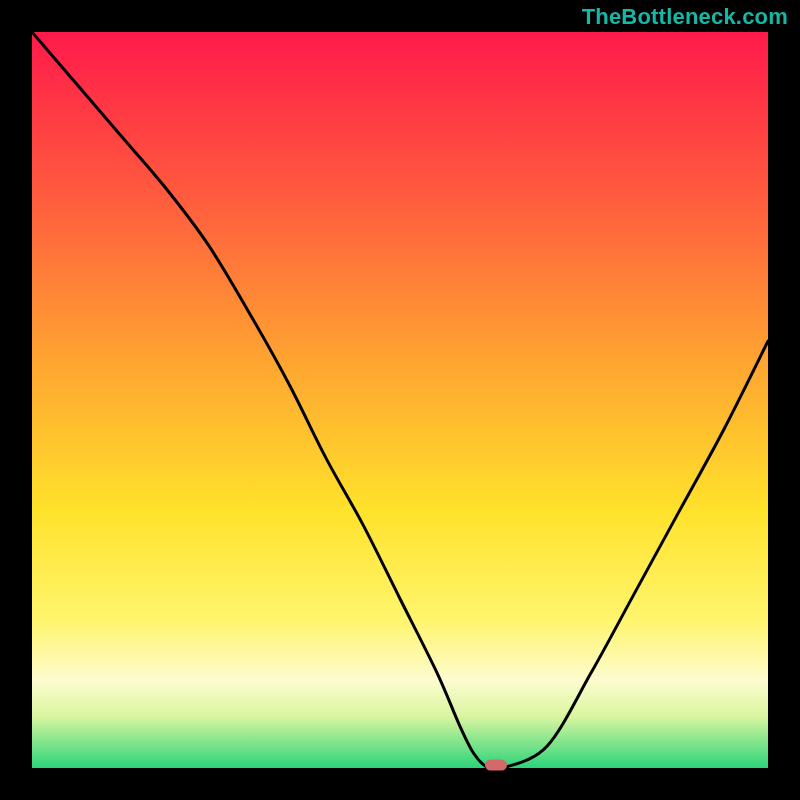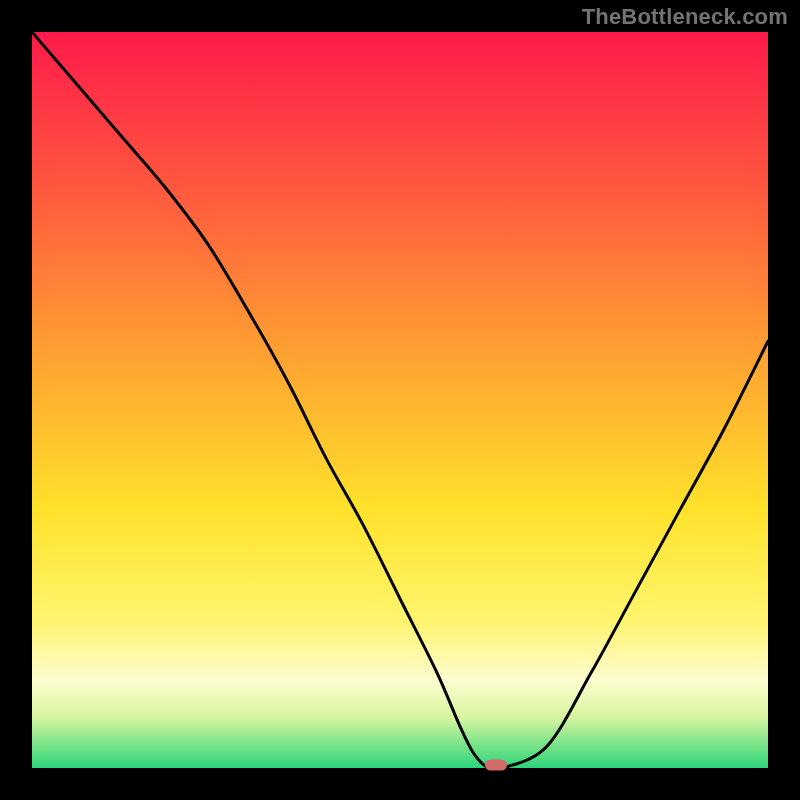--- a/index.html
+++ b/index.html
@@ -45,21 +45,21 @@
     border-radius: 6px;
     transform: translate(-50%, -50%);
   }
   .watermark {
     position: absolute;
     top: 4px;
     right: 12px;
     font-family: Arial, Helvetica, sans-serif;
     font-size: 22px;
     font-weight: bold;
-    color: #737373;
+    color: #14b8a6;
     letter-spacing: 0.2px;
   }
 </style>
 </head>
 <body>
 
 <div class="container">
   <div class="watermark">TheBottleneck.com</div>
 
   <div class="plot-area">

